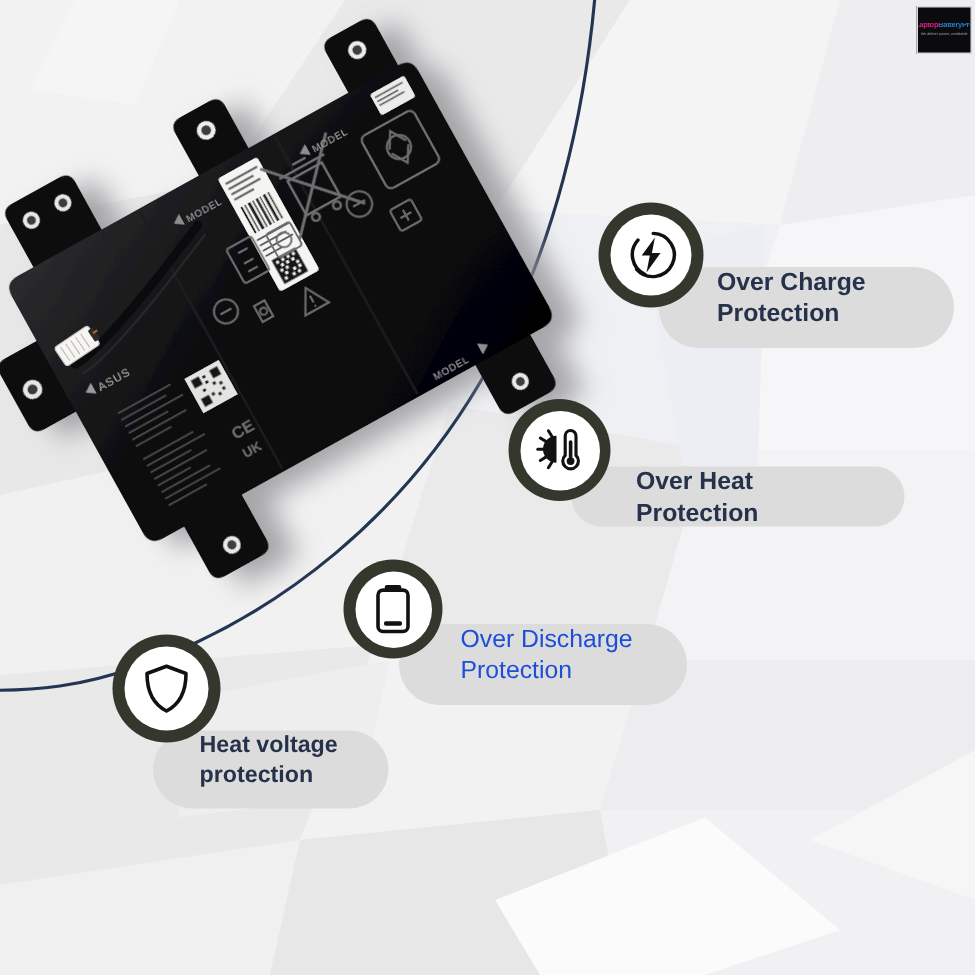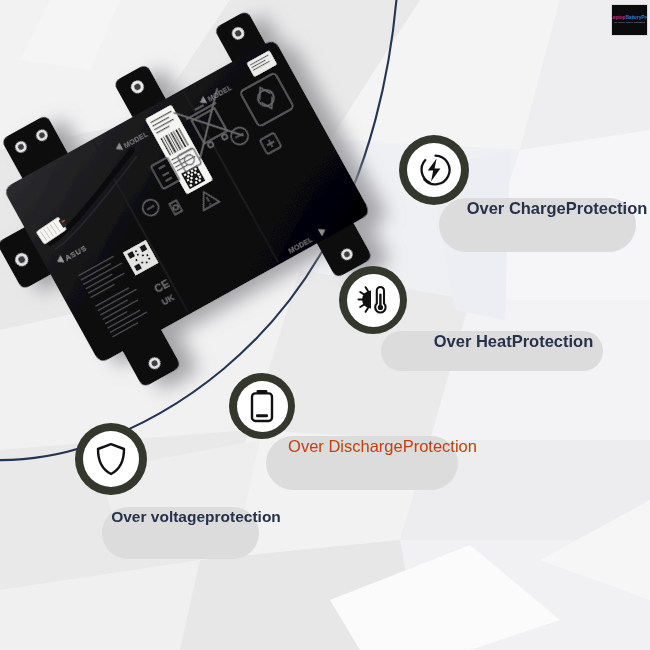--- a/index.html
+++ b/index.html
@@ -92,32 +92,30 @@
     display: flex;
     align-items: center;
     justify-content: center;
   }
 
   .feature-pill {
     position: absolute;
     background: #dcdcdd;
     border-radius: 28px;
     display: flex;
-    flex-direction: row;
-    justify-content: center;
+    flex-direction: column;
     z-index: 4;
     color: #26324a;
-    margin-top: 20px;
   }
   .feature-pill .pill-line {
     line-height: 1.28;
     white-space: nowrap;
   }
   .pill-bold .pill-line { font-weight: bold; }
-  .pill-regular .pill-line { font-weight: normal; color: #c2410c; }
+  .pill-regular .pill-line { font-weight: normal; color: #1d4ed8; }
 
   
   #node-charge .icon-badge    { left: 399px; top: 135px; width: 70px; height: 70px; }
   #node-charge .inner-disc    { width: 54px; height: 54px; }
   #node-charge .feature-pill  { left: 439px; top: 178px; width: 197px; height: 54px;
                                 padding-left: 39px; font-size: 16.5px; }
 
   #node-heat .icon-badge      { left: 339px; top: 266px; width: 68px; height: 68px; }
   #node-heat .inner-disc      { width: 53px; height: 53px; }
   #node-heat .feature-pill    { left: 381px; top: 311px; width: 222px; height: 40px;
@@ -450,21 +448,21 @@
           <rect x="9.5" y="2.0" width="11" height="3.4" rx="1.4" fill="#111111"></rect>
           <rect x="5.0" y="5.4" width="20" height="27.6" rx="3.4" fill="none" stroke="#111111" stroke-width="2.4"></rect>
           <rect x="9.0" y="26.2" width="12" height="3.0" rx="1.2" fill="#111111"></rect>
         </svg>
       </div>
     </div>
   </div>
 
   <div class="feature-node" id="node-voltage">
     <div class="feature-pill pill-bold">
-      <span class="pill-line">Over voltage</span>
+      <span class="pill-line">Heat voltage</span>
       <span class="pill-line">protection</span>
     </div>
     <div class="icon-badge">
       <div class="inner-disc">
         <svg width="34" height="36" viewBox="0 0 34 36">
           <path d="M 17 3.2 L 30 8.0 C 30 20.0 25.2 28.8 17 33.0
                    C 8.8 28.8 4 20.0 4 8.0 Z" fill="none" stroke="#111111" stroke-width="2.4" stroke-linejoin="round"></path>
         </svg>
       </div>
     </div>

